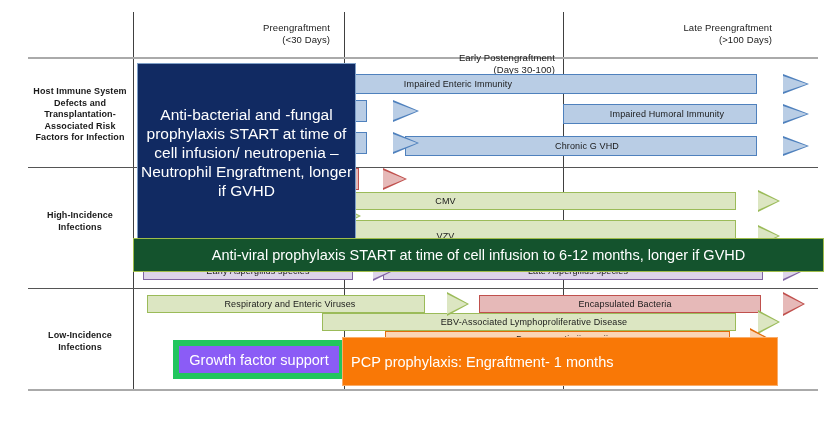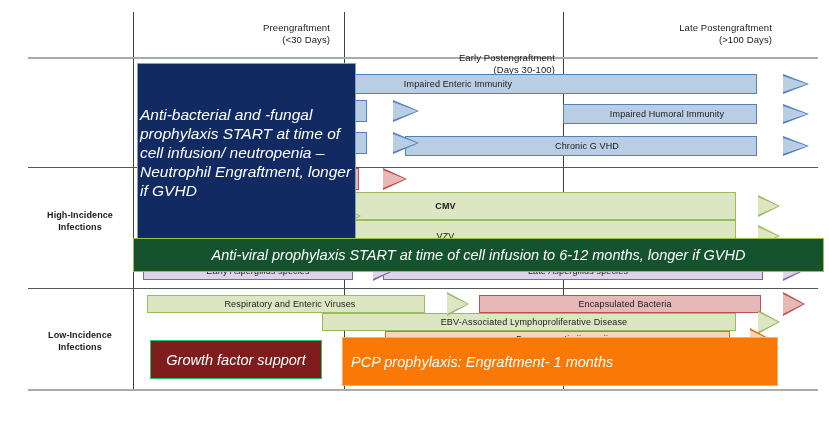--- a/index.html
+++ b/index.html
@@ -84,41 +84,42 @@
     border-left:14.2px solid var(--fill);
   }
 
   
   .callout{
     position:absolute;
     box-sizing:border-box;
     display:flex;
     align-items:center;
     justify-content:center;
+    text-align:center;
     color:#ffffff;
     z-index:40;
-    font-style:italic;
   }
   #navy-callout{
     background:#112A62;
     border:1px solid #7fa0c8;
     font-size:15.5px;
     line-height:19px;
     padding:0 2px;
   }
   #green-banner{
     background:#14532d;
     border:1px solid #9fbd4a;
     font-size:14.5px;
     line-height:18px;
   }
   #red-box{
-    background:#7f1d1d;
-    border:1px solid #22c55e;
+    background:#8b5cf6;
+    border:6px solid #22c55e;
     font-size:14.5px;
+    margin-left:23px;
   }
   #orange-banner{
     background:#F97806;
     border:1px solid #f9ad6a;
     font-size:14.5px;
     justify-content:flex-start;
     padding-left:8px;
   }
   .italic{font-style:italic;}
 </style>
@@ -138,24 +139,25 @@
 
   <div class="colhead" style="left:150px;top:22px;width:180px;">
     <div>Preengraftment</div>
     <div>(&lt;30 Days)</div>
   </div>
   <div class="colhead" style="left:355px;top:22px;width:200px;margin-top:30px;">
     <div>Early Postengraftment</div>
     <div>(Days 30-100)</div>
   </div>
   <div class="colhead" style="left:572px;top:22px;width:200px;">
-    <div>Late Postengraftment</div>
+    <div>Late Preengraftment</div>
     <div>(&gt;100 Days)</div>
   </div>
 
+  <div class="rowlabel" style="left:30px;top:86px;width:100px;">Host Immune System Defects and Transplantation-Associated Risk Factors for Infection</div>
   <div class="rowlabel" style="left:30px;top:210px;width:100px;">High-Incidence Infections</div>
   <div class="rowlabel" style="left:30px;top:330px;width:100px;">Low-Incidence Infections</div>
 
   <div class="arrow" style="left:143px;top:74px;width:640px;height:20px;--fill:#B9CDE5;--stroke:#4F81BD;">
     <div class="body" style="right:26px;"></div>
     <div class="head" style="right:0;">
       <div class="outer" style="border-top-width:10px;border-bottom-width:10px;border-left-width:26px;"></div>
       <div class="inner" style="border-top-width:8.6px;border-bottom-width:8.6px;border-left-width:24px;"></div>
     </div>
     <div class="lbl" style="margin-left:-10px;">Impaired Enteric Immunity</div>
@@ -199,21 +201,21 @@
 
   <div class="arrow" style="left:143px;top:168px;width:240px;height:22px;--fill:#E6B9B8;--stroke:#C0504D;">
     <div class="body" style="right:24px;"></div>
     <div class="head" style="right:0;">
       <div class="outer" style="border-top-width:11px;border-bottom-width:11px;border-left-width:24px;"></div>
       <div class="inner" style="border-top-width:9.6px;border-bottom-width:9.6px;border-left-width:22px;"></div>
     </div>
     <div class="lbl" style="margin-left:6px;">Gram-positive cocci</div>
   </div>
 
-  <div class="arrow" style="left:143px;top:192px;width:615px;height:28px;font-weight:bold;--fill:#DCE6C2;--stroke:#9BBB59;">
+  <div class="arrow" style="left:143px;top:192px;width:615px;height:18px;--fill:#DCE6C2;--stroke:#9BBB59;">
     <div class="body" style="right:22px;"></div>
     <div class="head" style="right:0;">
       <div class="outer" style="border-top-width:11px;border-bottom-width:11px;border-left-width:22px;"></div>
       <div class="inner" style="border-top-width:9.6px;border-bottom-width:9.6px;border-left-width:20px;"></div>
     </div>
     <div class="lbl" style="margin-left:-10px;">CMV</div>
   </div>
 
   <div class="arrow" style="left:143px;top:208px;width:200px;height:16px;--fill:#DCE6C2;--stroke:#9BBB59;">
     <div class="body" style="right:18px;"></div>

